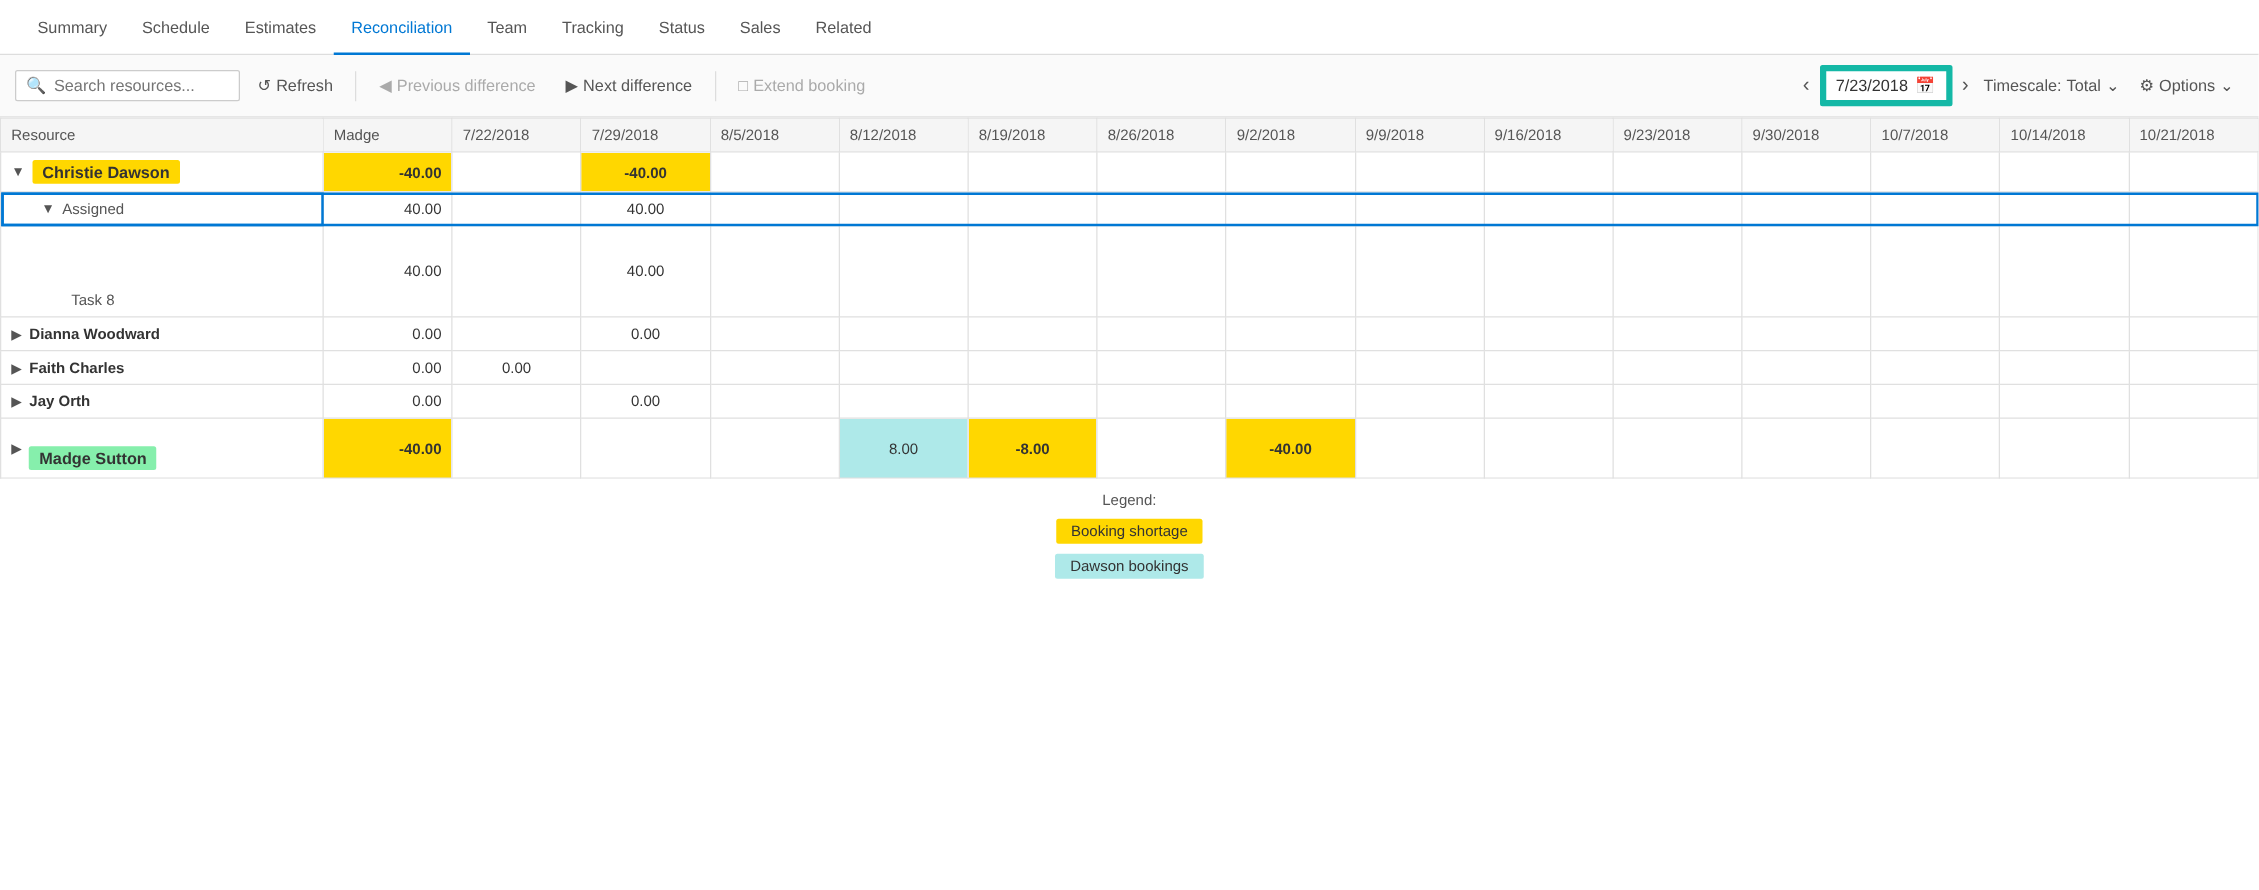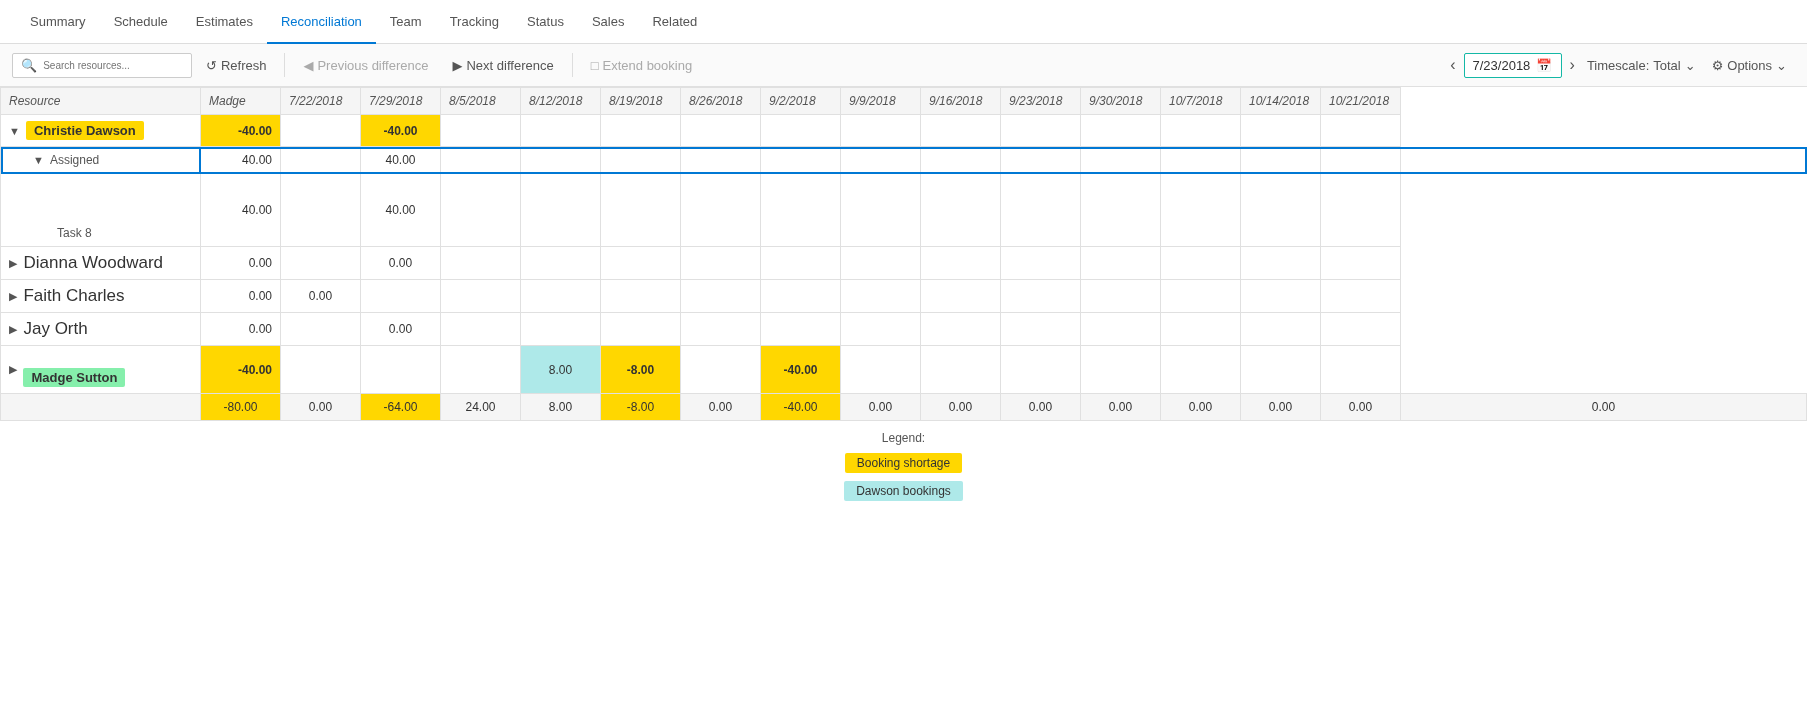--- a/index.html
+++ b/index.html
@@ -6,45 +6,45 @@
     body { font-family: 'Segoe UI', sans-serif; font-size: 13px; color: #333; background: #fff; }
 
     
     .top-nav { display: flex; align-items: center; padding: 0 16px; border-bottom: 1px solid #ddd; background: #fff; height: 44px; }
     .nav-item { padding: 0 14px; height: 44px; line-height: 44px; cursor: pointer; color: #555; font-size: 13px; }
     .nav-item.active { color: #0078d4; border-bottom: 2px solid #0078d4; font-weight: 500; }
 
     
     .toolbar { display: flex; align-items: center; padding: 8px 12px; border-bottom: 1px solid #e0e0e0; background: #fafafa; gap: 4px; }
     .search-box { display: flex; align-items: center; border: 1px solid #ccc; border-radius: 2px; padding: 4px 8px; background: #fff; width: 180px; gap: 6px; }
-    .search-box input { border: none; outline: none; font-size: 10px; width: 140px; color: #be185d; background: transparent; }
+    .search-box input { border: none; outline: none; font-size: 13px; width: 140px; color: #be185d; background: transparent; }
     .toolbar-btn { display: flex; align-items: center; gap: 4px; padding: 5px 10px; border: none; background: transparent; cursor: pointer; color: #555; font-size: 13px; border-radius: 2px; }
     .toolbar-btn.disabled { color: #aaa; cursor: default; }
     .separator { width: 1px; height: 24px; background: #ddd; margin: 0 4px; }
     .toolbar-right { margin-left: auto; display: flex; align-items: center; gap: 8px; }
     .date-nav { display: flex; align-items: center; gap: 4px; }
-    .date-box { display: flex; align-items: flex-end; border: 1px solid #14b8a6; border-radius: 2px; padding: 4px 8px; background: #fff; font-size: 13px; gap: 6px; }
+    .date-box { display: flex; align-items: flex-end; border: 5px solid #14b8a6; border-radius: 2px; padding: 4px 8px; background: #fff; font-size: 13px; gap: 6px; }
     .nav-arrow { background: none; border: none; cursor: pointer; color: #555; font-size: 16px; padding: 4px; }
     .timescale-select { display: flex; align-items: center; gap: 4px; color: #555; font-size: 13px; }
     .options-btn { display: flex; align-items: center; gap: 4px; cursor: pointer; color: #555; font-size: 13px; padding: 4px 8px; }
 
     
     .grid-container { overflow: auto; width: 100%; }
     .grid { width: 100%; border-collapse: collapse; table-layout: fixed; }
     .grid th, .grid td { border: 1px solid #e0e0e0; padding: 6px 8px; font-size: 12px; white-space: nowrap; overflow: hidden; }
-    .grid th { background: #f5f5f5; font-weight: 500; color: #555; text-align: left; position: sticky; top: 0; z-index: 1; font-style: italic; }
+    .grid th { background: #f5f5f5; font-weight: 500; color: #555; text-align: left; position: sticky; top: 0; z-index: 1; }
     .col-resource { width: 200px; min-width: 200px; }
     .col-total { width: 80px; text-align: right; }
     .col-date { width: 80px; text-align: center; }
 
     
     .resource-name { display: flex; align-items: center; gap: 6px; }
     .chevron { font-size: 11px; color: #555; }
     .resource-label-highlight { background: #ffd700; padding: 2px 8px; border-radius: 2px; font-weight: 600; font-size: 13px; }
-    .resource-label-bold { font-weight: 400; font-size: 17px; }
+    .resource-label-bold { font-weight: 700; font-size: 12px; }
 
     
     .legend { display: flex; align-items: center; gap: 8px; padding: 10px 16px; flex-direction: column; }
     .legend-label { font-size: 12px; color: #555; }
     .legend-badge { padding: 3px 12px; border-radius: 2px; font-size: 12px; }
     .legend-shortage { background: #ffd700; color: #333; }
     .legend-excess { background: #aee9e9; color: #333; }
   </style>
 </head>
 <body>
@@ -301,39 +301,20 @@
           <td style="text-align: center;"></td>
           <td style="text-align: center; background: rgb(255, 215, 0); font-weight: 600;">-40.00</td>
           <td style="text-align: center;"></td>
           <td style="text-align: center;"></td>
           <td style="text-align: center;"></td>
           <td style="text-align: center;"></td>
           <td style="text-align: center;"></td>
           <td style="text-align: center;"></td>
           <td style="text-align: center;"></td>
         </tr>
-        <tr style="background: rgb(245, 245, 245);">
-          <td></td>
-          <td style="text-align: center; font-size: 12px; background: rgb(255, 215, 0);">-80.00</td>
-          <td style="text-align: center; font-size: 12px;">0.00</td>
-          <td style="text-align: center; font-size: 12px; background: rgb(255, 215, 0);">-64.00</td>
-          <td style="text-align: center; font-size: 12px;">24.00</td>
-          <td style="text-align: center; font-size: 12px;">8.00</td>
-          <td style="text-align: center; font-size: 12px; background: rgb(255, 215, 0);">-8.00</td>
-          <td style="text-align: center; font-size: 12px;">0.00</td>
-          <td style="text-align: center; font-size: 12px; background: rgb(255, 215, 0);">-40.00</td>
-          <td style="text-align: center; font-size: 12px;">0.00</td>
-          <td style="text-align: center; font-size: 12px;">0.00</td>
-          <td style="text-align: center; font-size: 12px;">0.00</td>
-          <td style="text-align: center; font-size: 12px;">0.00</td>
-          <td style="text-align: center; font-size: 12px;">0.00</td>
-          <td style="text-align: center; font-size: 12px;">0.00</td>
-          <td style="text-align: center; font-size: 12px;">0.00</td>
-          <td style="text-align: center; font-size: 12px;">0.00</td>
-        </tr>
       </tbody>
   </table>
 </div>
 
 <div class="legend">
   <span class="legend-label">Legend:</span>
   <span class="legend-badge legend-shortage">Booking shortage</span>
   <span class="legend-badge legend-excess">Dawson bookings</span>
 </div>
 

